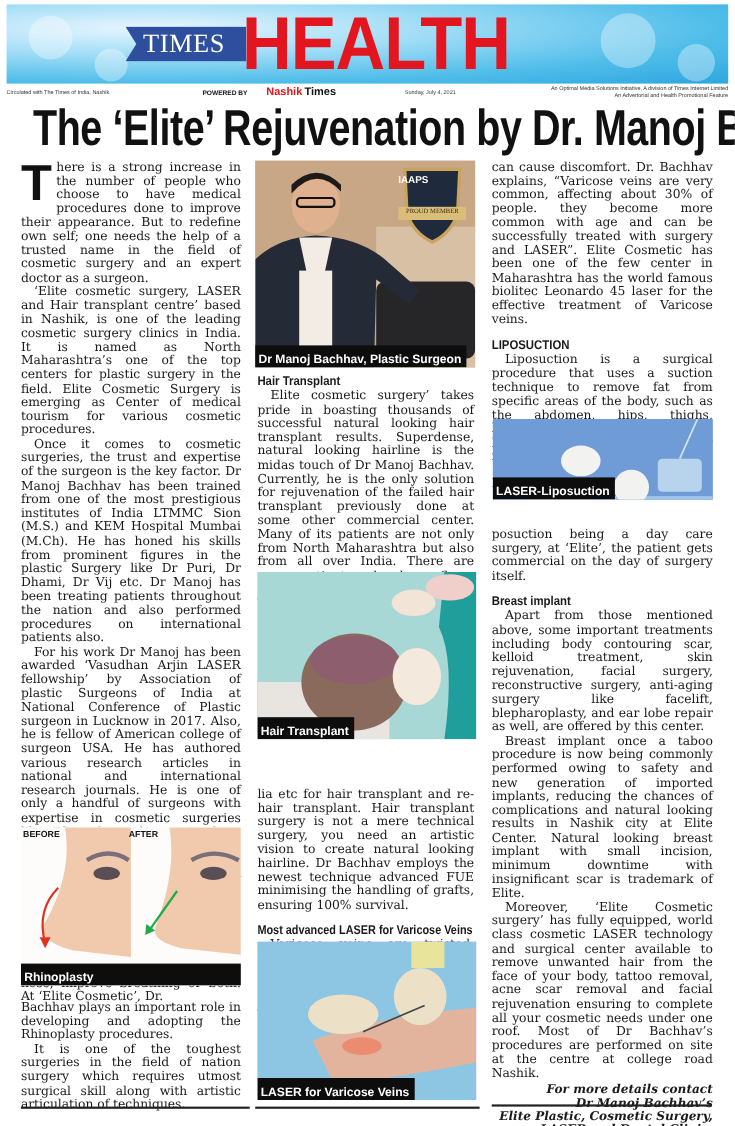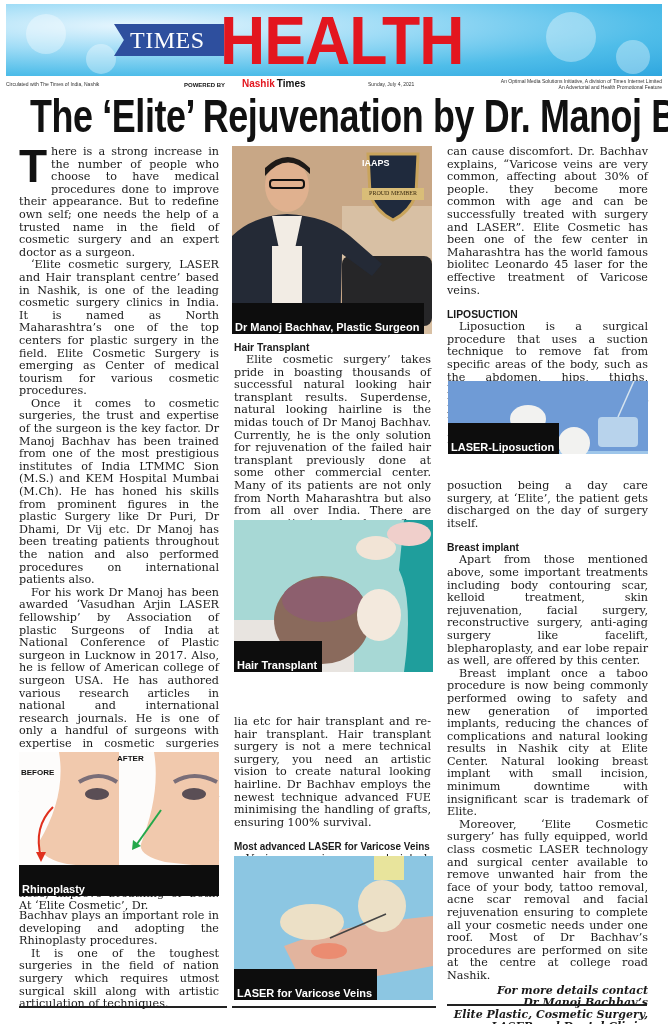--- a/index.html
+++ b/index.html
@@ -60,21 +60,21 @@
   }
   .subhead {
     font-family: "Liberation Sans", sans-serif; font-weight: bold; font-size: 11.5px;
     line-height: 14px; margin-top: 10px; text-indent: 0 !important; transform: scaleX(0.9); transform-origin: left; white-space: nowrap;
   }
 
   .figure { position: absolute; overflow: hidden; }
   .caption {
     position: absolute; left: 0; bottom: 0; background: #0d0d0d; color: #fff;
     font-family: "Liberation Sans", sans-serif; font-weight: bold; font-size: 11px;
-    padding: 18px 5px 1px 3px; white-space: nowrap;
+    padding: 7px 5px 1px 3px; white-space: nowrap;
   }
 
   .contact { font-style: italic; font-weight: bold; text-align: right; margin-top: 2px; font-size: 11px; line-height: 12.2px; }
 
   .rule { position: absolute; height: 2px; background: #222; }
 </style>
 </head>
 <body>
 
 <div class="masthead">
@@ -119,21 +119,21 @@
     <path d="M135 0 C 140 30, 134 60, 122 92 C 120 100, 130 106, 146 110 L 200 116 L 200 0 Z" fill="#f1c9ad"></path>
     <ellipse cx="78" cy="42" rx="12" ry="6" fill="#5a4e55"></ellipse>
     <ellipse cx="175" cy="42" rx="12" ry="6" fill="#5a4e55"></ellipse>
     <path d="M60 30 Q 80 18, 98 30" stroke="#7a6e78" stroke-width="4" fill="none"></path>
     <path d="M155 30 Q 175 18, 198 30" stroke="#7a6e78" stroke-width="4" fill="none"></path>
     <path d="M34 55 Q 14 75, 22 105" stroke="#e0301e" stroke-width="2" fill="none"></path>
     <polygon points="17,100 27,100 22,110" fill="#e0301e"></polygon>
     <line x1="142" y1="58" x2="118" y2="92" stroke="#23a84a" stroke-width="2"></line>
     <polygon points="114,88 122,94 113,98" fill="#23a84a"></polygon>
   </svg>
-  <div style="position:absolute;left:2px;top:16px;font-family:'Liberation Sans',sans-serif;font-weight:bold;font-size:8px;color:#111;">BEFORE</div>
+  <div style="position:absolute;left:2px;top:2px;font-family:'Liberation Sans',sans-serif;font-weight:bold;font-size:8px;color:#111;">BEFORE</div>
   <div style="position:absolute;left:98px;top:2px;font-family:'Liberation Sans',sans-serif;font-weight:bold;font-size:8px;color:#111;">AFTER</div>
   <div class="caption" style="width:200px;">Rhinoplasty</div>
 </div>
 
 <div class="col" style="left:19px;top:910px;width:200px;">
   <p class="noindent">Bachhav plays an important role in developing and adopting the Rhinoplasty procedures.</p>
   <p>It is one of the toughest surgeries in the field of nation surgery which requires utmost surgical skill along with artistic articulation of techniques.</p>
 </div>
 <div class="rule" style="left:19px;top:1006px;width:208px;"></div>
 
@@ -212,21 +212,21 @@
     <ellipse cx="60" cy="80" rx="40" ry="10" fill="#e7b89a"></ellipse>
     <ellipse cx="80" cy="38" rx="18" ry="14" fill="#f2f2f0"></ellipse>
     <ellipse cx="126" cy="62" rx="16" ry="16" fill="#f2f2f0"></ellipse>
     <rect x="150" y="36" width="40" height="30" rx="4" fill="#b8d3ec"></rect>
     <line x1="186" y1="0" x2="170" y2="36" stroke="#d6e4ef" stroke-width="1.5"></line>
   </svg>
   <div class="caption">LASER-Liposuction</div>
 </div>
 
 <div class="col" style="left:447px;top:480px;width:201px;">
-  <p class="noindent">posuction being a day care surgery, at ‘Elite’, the patient gets discharged on the day of surgery itself.</p>
+  <p class="noindent">posuction being a day care surgery, at ‘Elite’, the patient gets commercial on the day of surgery itself.</p>
   <div class="subhead">Breast implant</div>
   <p>Apart from those mentioned above, some important treatments including body contouring scar, kelloid treatment, skin rejuvenation, facial surgery, reconstructive surgery, anti-aging surgery like facelift, blepharoplasty, and ear lobe repair as well, are offered by this center.</p>
   <p>Breast implant once a taboo procedure is now being commonly performed owing to safety and new generation of imported implants, reducing the chances of complications and natural looking results in Nashik city at Elite Center. Natural looking breast implant with small incision, minimum downtime with insignificant scar is trademark of Elite.</p>
   <p>Moreover, ‘Elite Cosmetic surgery’ has fully equipped, world class cosmetic LASER technology and surgical center available to remove unwanted hair from the face of your body, tattoo removal, acne scar removal and facial rejuvenation ensuring to complete all your cosmetic needs under one roof. Most of Dr Bachhav’s procedures are performed on site at the centre at college road Nashik.</p>
   <div class="contact">
     <div>For more details contact</div>
     <div>Dr Manoj Bachhav’s</div>
     <div>Elite Plastic, Cosmetic Surgery,</div>
     <div>LASER and Dental Clinic,</div>
 

